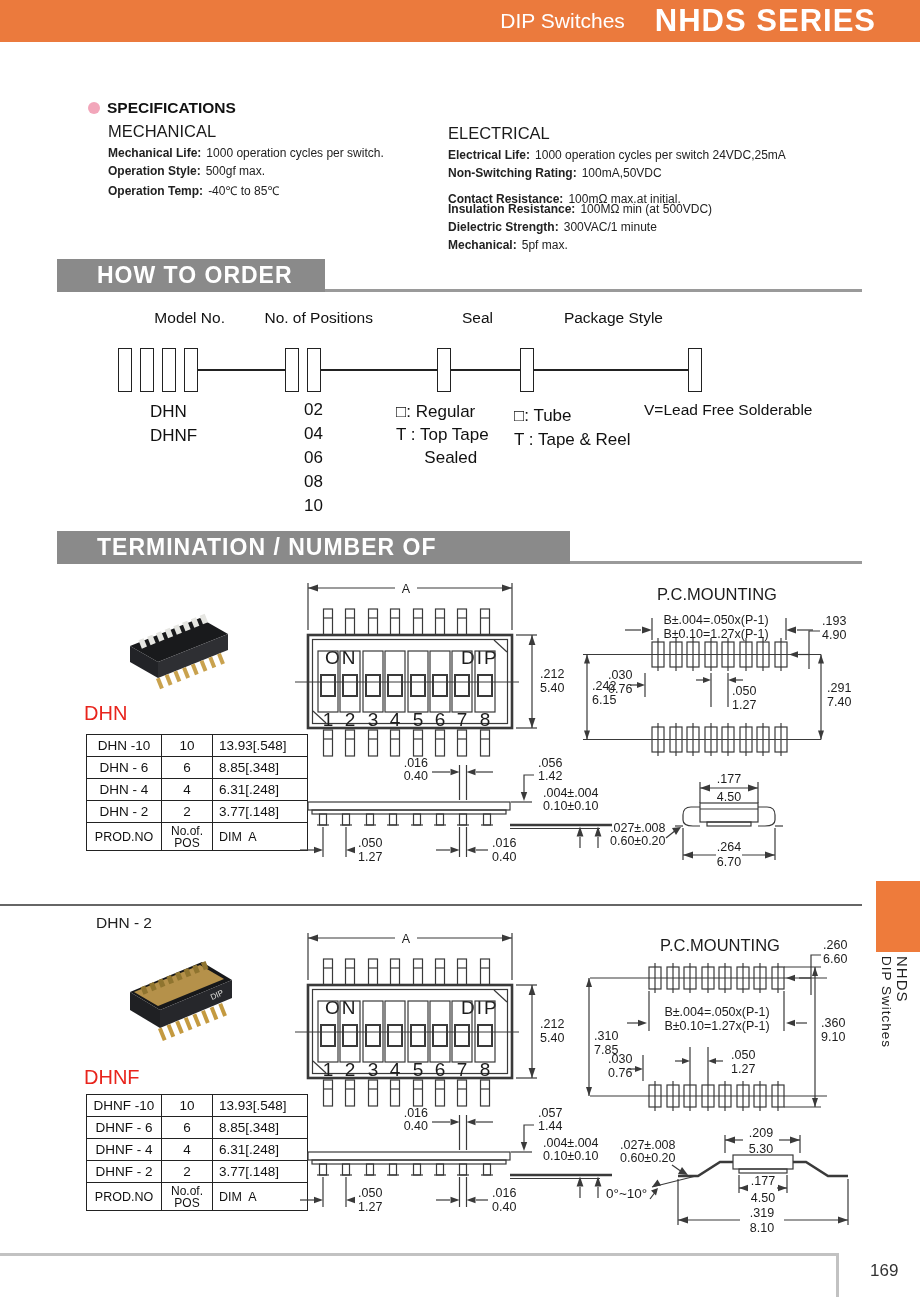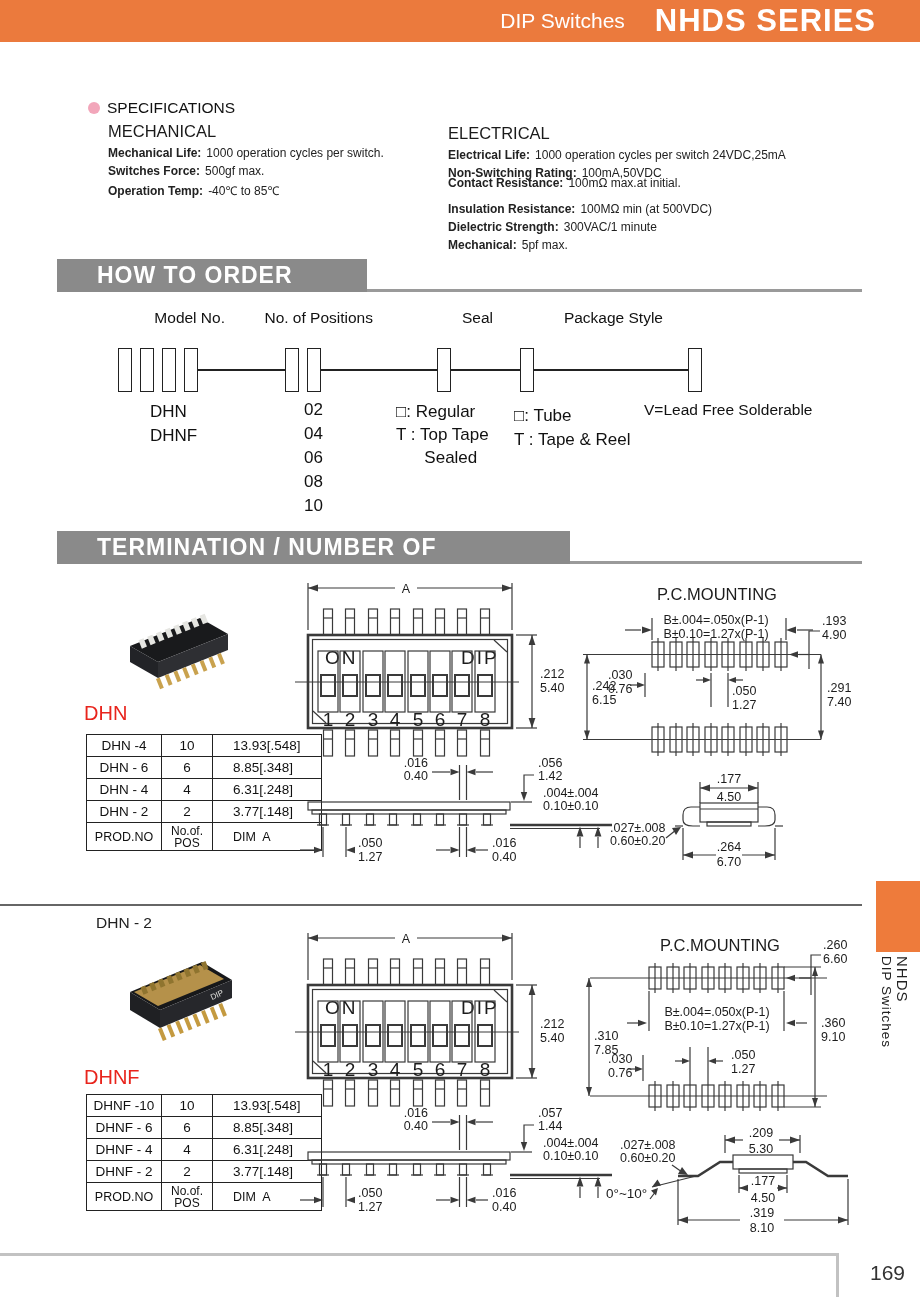--- a/index.html
+++ b/index.html
@@ -2,34 +2,34 @@
 <html><head>
 <meta charset="utf-8">
 <style>
   html,body{margin:0;padding:0;background:#fff}
   #page{position:relative;width:920px;height:1297px;background:#fff;font-family:"Liberation Sans",sans-serif;overflow:hidden}
   .abs{position:absolute}
   .hdr{left:0;top:0;width:920px;height:42px;background:#EB7A3D;color:#fff;display:flex;align-items:center;justify-content:flex-end;padding-right:44px;box-sizing:border-box}
   .hdr .cat{font-size:21px;margin-right:30px}
   .hdr .ser{font-size:31px;font-weight:bold;letter-spacing:1px}
   .bullet{width:12px;height:12px;border-radius:50%;background:#F2A6BA}
-  .spectitle{font-size:15.5px;font-weight:normal;color:#111}
+  .spectitle{font-size:15.5px;font-weight:bold;color:#111}
   .subhead{font-size:16.5px;color:#1a1a1a}
   .specrow{font-size:12px;color:#222;white-space:nowrap}
   .specrow b{font-size:12px;margin-right:5px}
   .banner{background:#8A8A8A;color:#fff;font-weight:bold;font-size:23px;line-height:33px;height:33px;padding-left:40px;letter-spacing:1px;box-sizing:border-box;z-index:2}
   .bannerline{background:#9A9A9A;height:3px;z-index:1}
   .collabel{font-size:15.5px;color:#111;text-align:right}
   .obox{width:14px;height:44px;border:1.7px solid #222;background:#fff;box-sizing:border-box}
   .oline{height:2px;background:#222}
   .opts{font-size:17px;color:#111;white-space:pre;line-height:23px}
   .redlbl{font-size:20px;color:#E8241C}
   .ptable{border-collapse:collapse;font-size:13.5px;color:#111;table-layout:fixed}
   .ptable td{border:1.6px solid #222;text-align:center;height:21px;padding:0 2px;overflow:hidden;white-space:pre}
-  .ptable td.dim{text-align:left;padding-left:20px}
+  .ptable td.dim{text-align:left;padding-left:6px}
   .ptable tr.ft td{height:27px;font-size:12.5px}
   .ptable tr.ft td .two{display:block;font-size:12px;line-height:12px}
   .dwg line,.dwg path,.dwg rect,.dwg polyline{stroke:#3A3A3A;fill:none;stroke-width:1.2}
   .dwg .thk{stroke-width:2.6}
   .dwg text{fill:#1c1c1c;font-family:"Liberation Sans",sans-serif;font-size:12.5px;stroke:none}
   .dwg .ah{fill:#3A3A3A;stroke:none}
   .dwg .big{font-size:19px;letter-spacing:2px}
   .dwg .num{font-size:19px}
   .dwg .ttl{font-size:16.5px}
   .photo polygon,.photo rect,.photo path,.photo text{stroke:none}
@@ -46,33 +46,33 @@
   <div class="abs hdr">
     <span class="cat">DIP Switches</span>
     <span class="ser">NHDS SERIES</span>
   </div>
 
   <div class="abs bullet" style="left:88px;top:102px"></div>
   <div class="abs spectitle" style="left:107px;top:99px">SPECIFICATIONS</div>
 
   <div class="abs subhead" style="left:108px;top:122px">MECHANICAL</div>
   <div class="abs specrow" style="left:108px;top:146px"><b>Mechanical Life:</b><span>1000 operation cycles per switch.</span></div>
-  <div class="abs specrow" style="left:108px;top:164px"><b>Switches Force:</b><span>500gf max.</span></div>
+  <div class="abs specrow" style="left:108px;top:164px"><b>Operation Style:</b><span>500gf max.</span></div>
   <div class="abs specrow" style="left:108px;top:182px"><b>Operation Temp:</b><span>-40℃ to 85℃</span></div>
 
   <div class="abs subhead" style="left:448px;top:124px">ELECTRICAL</div>
   <div class="abs specrow" style="left:448px;top:148px"><b>Electrical Life:</b><span>1000 operation cycles per switch  24VDC,25mA</span></div>
   <div class="abs specrow" style="left:448px;top:166px"><b>Non-Switching Rating:</b><span>100mA,50VDC</span></div>
-  <div class="abs specrow" style="left:448px;top:176px"><b>Contact Resistance:</b><span>100mΩ max.at initial.</span></div>
+  <div class="abs specrow" style="left:448px;top:192px"><b>Contact Resistance:</b><span>100mΩ max.at initial.</span></div>
   <div class="abs specrow" style="left:448px;top:202px"><b>Insulation Resistance:</b><span>100MΩ  min (at 500VDC)</span></div>
   <div class="abs specrow" style="left:448px;top:220px"><b>Dielectric Strength:</b><span>300VAC/1 minute</span></div>
   <div class="abs specrow" style="left:448px;top:238px"><b>Mechanical:</b><span>5pf max.</span></div>
 
   <div class="abs bannerline" style="left:57px;top:289px;width:805px"></div>
-  <div class="abs banner" style="left:57px;top:259px;width:310px">HOW TO  ORDER</div>
+  <div class="abs banner" style="left:57px;top:259px;width:268px">HOW TO  ORDER</div>
 
   <div class="abs collabel" style="left:95px;top:309px;width:130px">Model No.</div>
   <div class="abs collabel" style="left:238px;top:309px;width:135px">No. of Positions</div>
   <div class="abs collabel" style="left:408px;top:309px;width:85px">Seal</div>
   <div class="abs collabel" style="left:523px;top:309px;width:140px">Package Style</div>
 
   <div class="abs obox" style="left:118px;top:348px"></div>
   <div class="abs obox" style="left:140px;top:348px"></div>
   <div class="abs obox" style="left:162px;top:348px"></div>
   <div class="abs obox" style="left:184px;top:348px"></div>
@@ -126,21 +126,21 @@
         <rect x="47" y="0" width="4" height="11" fill="#c9a24e"></rect>
         <rect x="56.4" y="0" width="4" height="11" fill="#c9a24e"></rect>
         <rect x="65.8" y="0" width="4" height="11" fill="#c9a24e"></rect>
     </g>
   </svg>
 
   <div class="abs redlbl" style="left:84px;top:702px">DHN</div>
   <table class="ptable abs" style="left:86px;top:734px">
     <tbody>
         <tr>
-          <td style="width:70px">DHN -4</td>
+          <td style="width:70px">DHN -10</td>
           <td style="width:46px">10</td>
           <td class="dim" style="width:86px">13.93[.548]</td>
         </tr>
     <tr>
           <td>DHN - 6</td>
           <td>6</td>
           <td class="dim">8.85[.348]</td>
         </tr>
     <tr>
           <td>DHN - 4</td>
@@ -666,15 +666,15 @@
   </svg>
 
   <div class="abs vtab" style="left:876px;top:881px;width:44px;height:71px"></div>
   <div class="abs vtext" style="left:878px;top:956px;height:160px">
     <div style="font-size:15px">NHDS</div>
     <div style="font-size:13.5px">DIP  Switches</div>
   </div>
 
   <div class="abs" style="left:0;top:1253px;width:838px;height:2.5px;background:#c2c2c2"></div>
   <div class="abs" style="left:836px;top:1253px;width:2.5px;height:44px;background:#c2c2c2"></div>
-  <div class="abs" style="left:870px;top:1261px;font-size:21px;color:#333">169</div>
+  <div class="abs" style="left:870px;top:1261px;font-size:17px;color:#333">169</div>
 
 </div>
 
 </body></html>

